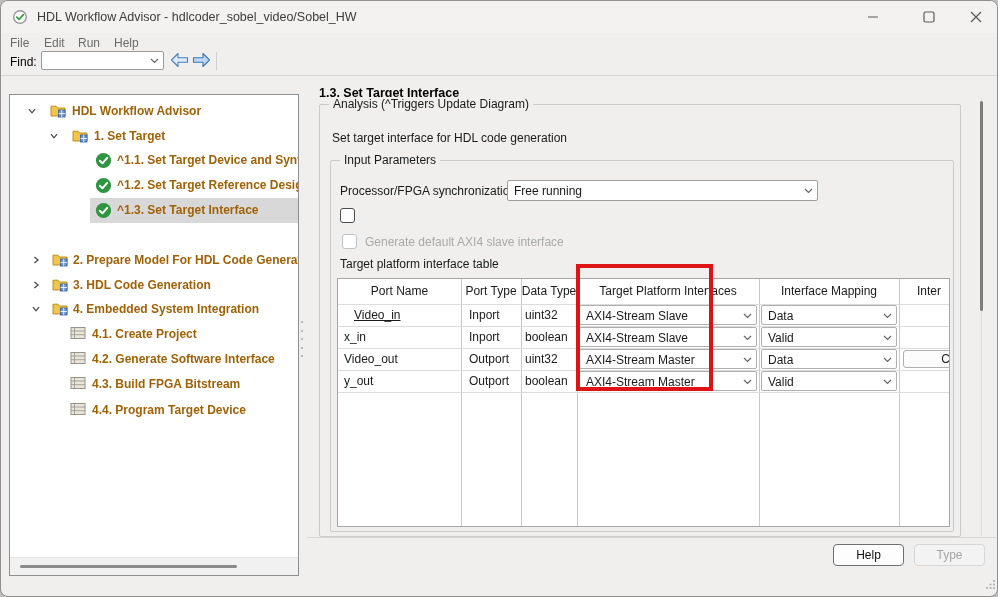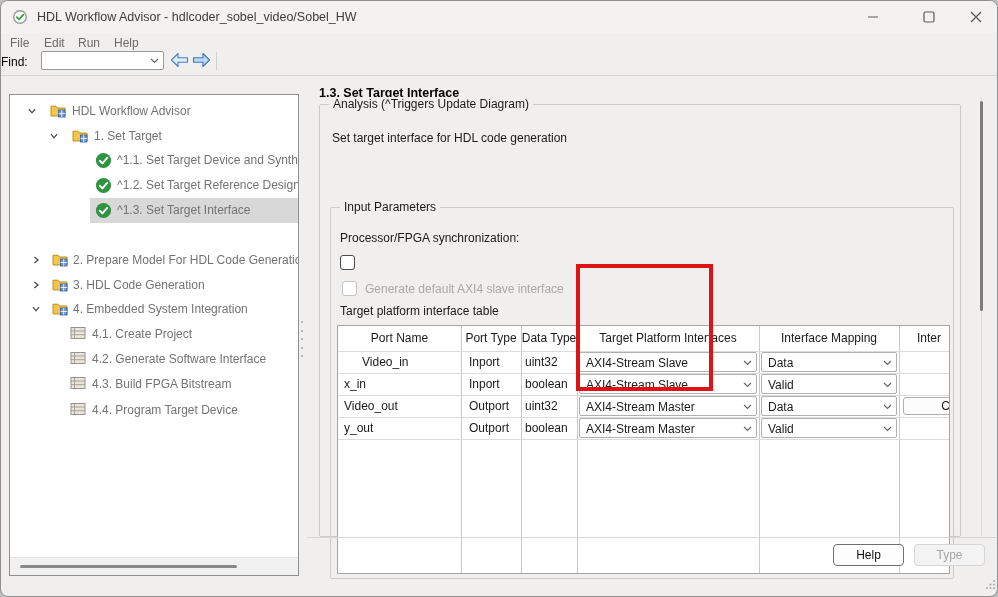--- a/index.html
+++ b/index.html
@@ -6,35 +6,35 @@
   .win{position:relative;width:998px;height:597px;background:#f0efed;border:1px solid #8f8f8f;
        border-radius:8px;overflow:hidden;box-sizing:border-box;font-size:12px;color:#1a1a1a;}
   .abs{position:absolute;}
   
   .titlebar{position:absolute;top:0;left:0;right:0;height:32px;background:#f4f2f0;}
   .app-icon{position:absolute;left:11px;top:8px;width:16px;height:16px;}
   .title-text{position:absolute;left:36px;top:9px;font-size:12.5px;color:#3c3c3c;white-space:nowrap;}
   .winbtn{position:absolute;top:0;width:40px;height:32px;display:flex;align-items:center;justify-content:center;color:#5a5a5a;}
   
   .menu-item{position:absolute;top:35px;height:16px;color:#6b6b6b;font-size:12px;}
-  .find-label{position:absolute;left:0;top:54px;color:#000;}
+  .find-label{position:absolute;left:9px;top:54px;color:#000;}
   .find-combo{position:absolute;left:40px;top:50px;width:123px;height:19px;background:#fff;
               border:1px solid #9a9a9a;border-radius:2px;box-sizing:border-box;}
   .find-combo .val{position:absolute;left:5px;top:2px;color:#111;}
   .combo-chev{position:absolute;right:4px;top:6px;}
   .nav-arrow{position:absolute;top:51px;width:19px;height:17px;}
   .tb-sep{position:absolute;left:215px;top:51px;width:1px;height:18px;background:#cfcfcf;}
   .top-line{position:absolute;top:74px;left:0;right:0;height:1px;background:#d8d6d3;}
   
   .tree{position:absolute;left:8px;top:93px;width:290px;height:482px;background:#fff;
         border:1px solid #8f8f8f;box-sizing:border-box;overflow:hidden;}
   .titem{position:absolute;left:0;right:1px;height:24px;}
   .titem .chev{position:absolute;top:7px;width:10px;height:10px;}
   .titem .ticon{position:absolute;top:4px;width:16px;height:16px;}
-  .titem .tlabel{position:absolute;top:5px;white-space:nowrap;color:#737373;}
+  .titem .tlabel{position:absolute;top:5px;white-space:nowrap;color:#a16207;font-weight:bold;}
   .sel-bg{position:absolute;left:80px;top:103px;width:208px;height:25px;background:#d8d8d8;}
   .tree-hscroll{position:absolute;left:0;right:0;bottom:0;height:17px;background:#f1f1f1;border-top:1px solid #e4e4e4;}
   .tree-hthumb{position:absolute;left:10px;top:7px;width:217px;height:3px;background:#8a8a8a;border-radius:2px;}
   .splitter-grip{position:absolute;left:299px;top:320px;width:4px;height:36px;display:flex;flex-direction:column;justify-content:space-between;align-items:center;}
   .splitter-grip i{width:2px;height:2px;background:#a8a8a8;border-radius:50%;}
   
   .panel-title{position:absolute;left:318px;top:85px;font-weight:bold;font-size:12.5px;color:#000;}
   .fs{position:absolute;border:1px solid #cbcbcb;border-radius:2px;box-sizing:border-box;}
   .fs>.fs-label{position:absolute;top:-8px;left:9px;background:#f0efed;padding:0 4px;color:#1a1a1a;white-space:nowrap;}
   .desc{position:absolute;left:12px;top:26px;color:#1a1a1a;}
@@ -306,24 +306,32 @@
       <i></i>
       <i></i>
     </div>
 
   <div class="panel-title">1.3. Set Target Interface</div>
 
   <div class="fs" style="left:318px;top:103px;width:642px;height:433px;">
     <span class="fs-label">Analysis (^Triggers Update Diagram)</span>
     <span class="desc">Set target interface for HDL code generation</span>
 
-    <div class="fs" style="left:10px;top:55px;width:624px;height:372px;margin-top:47px;">
+    <div class="fs" style="left:10px;top:55px;width:624px;height:372px;">
       <span class="fs-label">Input Parameters</span>
 
       <span class="fld-label" style="left:9px;top:23px;">Processor/FPGA synchronization:</span>
+      <div class="select" style="left:176px;top:19px;width:311px;">
+        <span class="val">Free running</span>
+        <span class="combo-chev">
+            <svg width="9" height="6" viewBox="0 0 9 6">
+              <polyline points="1,1 4.5,4.5 8,1" fill="none" stroke="#666" stroke-width="1.2"></polyline>
+            </svg>
+          </span>
+      </div>
 
       <span class="cbx" style="left:9px;top:47px;"></span>
 
       <span class="cbx disabled" style="left:11px;top:73px;"></span>
       <span class="cbx-label disabled" style="left:34px;top:74px;">Generate default AXI4 slave interface</span>
 
       <span class="fld-label" style="left:9px;top:96px;">Target platform interface table</span>
 
       <div class="tbl">
         <div class="colsep" style="left:123px;"></div>
@@ -337,21 +345,21 @@
         <div class="rowsep" style="top:91px;"></div>
         <div class="rowsep" style="top:113px;"></div>
 
         <span class="th" style="left:0;width:123px;">Port Name</span>
         <span class="th" style="left:123px;width:60px;">Port Type</span>
         <span class="th" style="left:183px;width:56px;">Data Type</span>
         <span class="th" style="left:421px;width:140px;">Interface Mapping</span>
         <span class="th" style="left:239px;width:182px;">Target Platform Interfaces</span>
         <span class="th" style="left:561px;width:60px;">Inter</span>
 
-        <span class="td" style="left:24px;top:25px;">Video_in</span>
+        <span class="td" style="left:16px;top:25px;text-decoration:underline;">Video_in</span>
         <span class="td" style="left:131px;top:25px;">Inport</span>
         <span class="td" style="left:187px;top:25px;">uint32</span>
         <div class="cell-dd" style="left:241px;top:26px;width:178px;">
           <span class="val">AXI4-Stream Slave</span>
           <span class="combo-chev">
               <svg width="9" height="6" viewBox="0 0 9 6">
                 <polyline points="1,1 4.5,4.5 8,1" fill="none" stroke="#666" stroke-width="1.2"></polyline>
               </svg>
             </span>
         </div>

